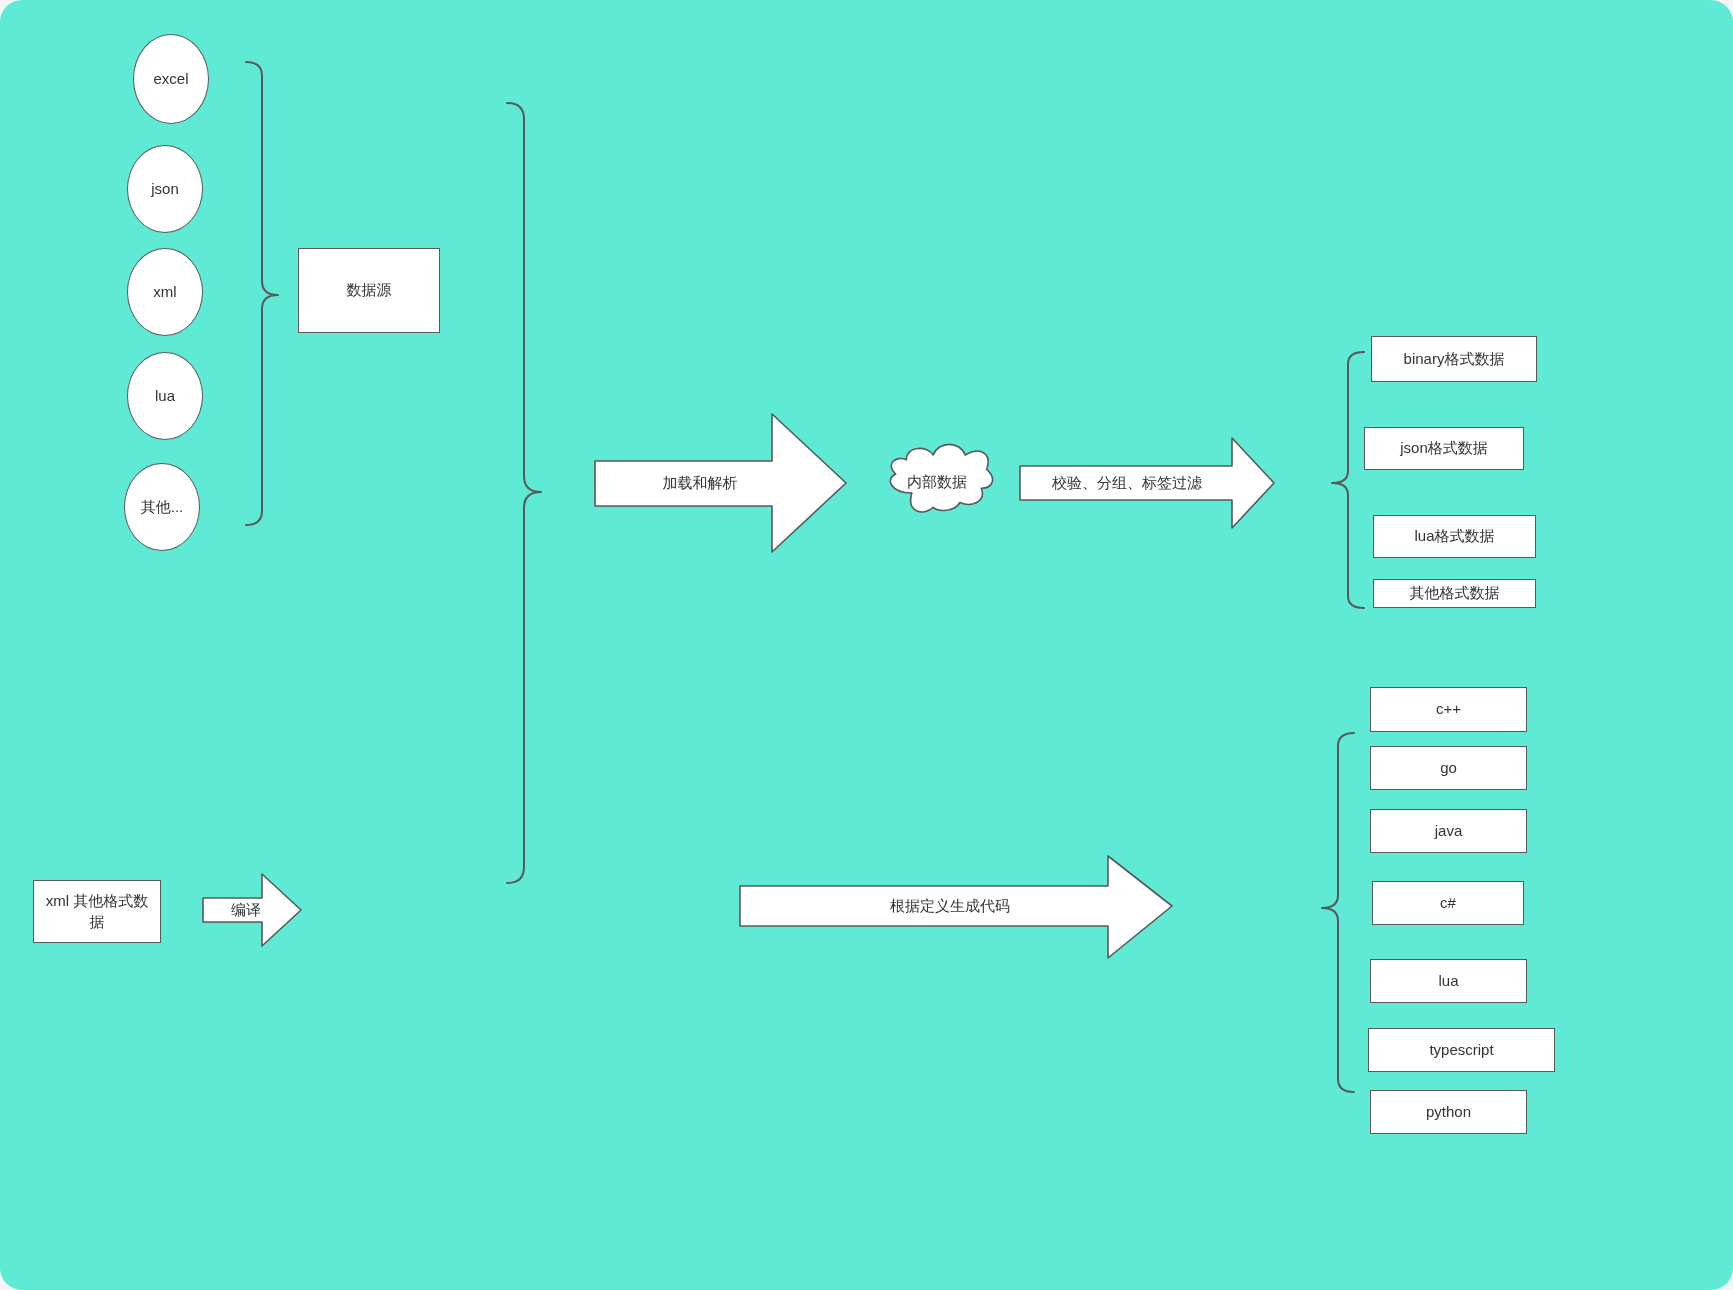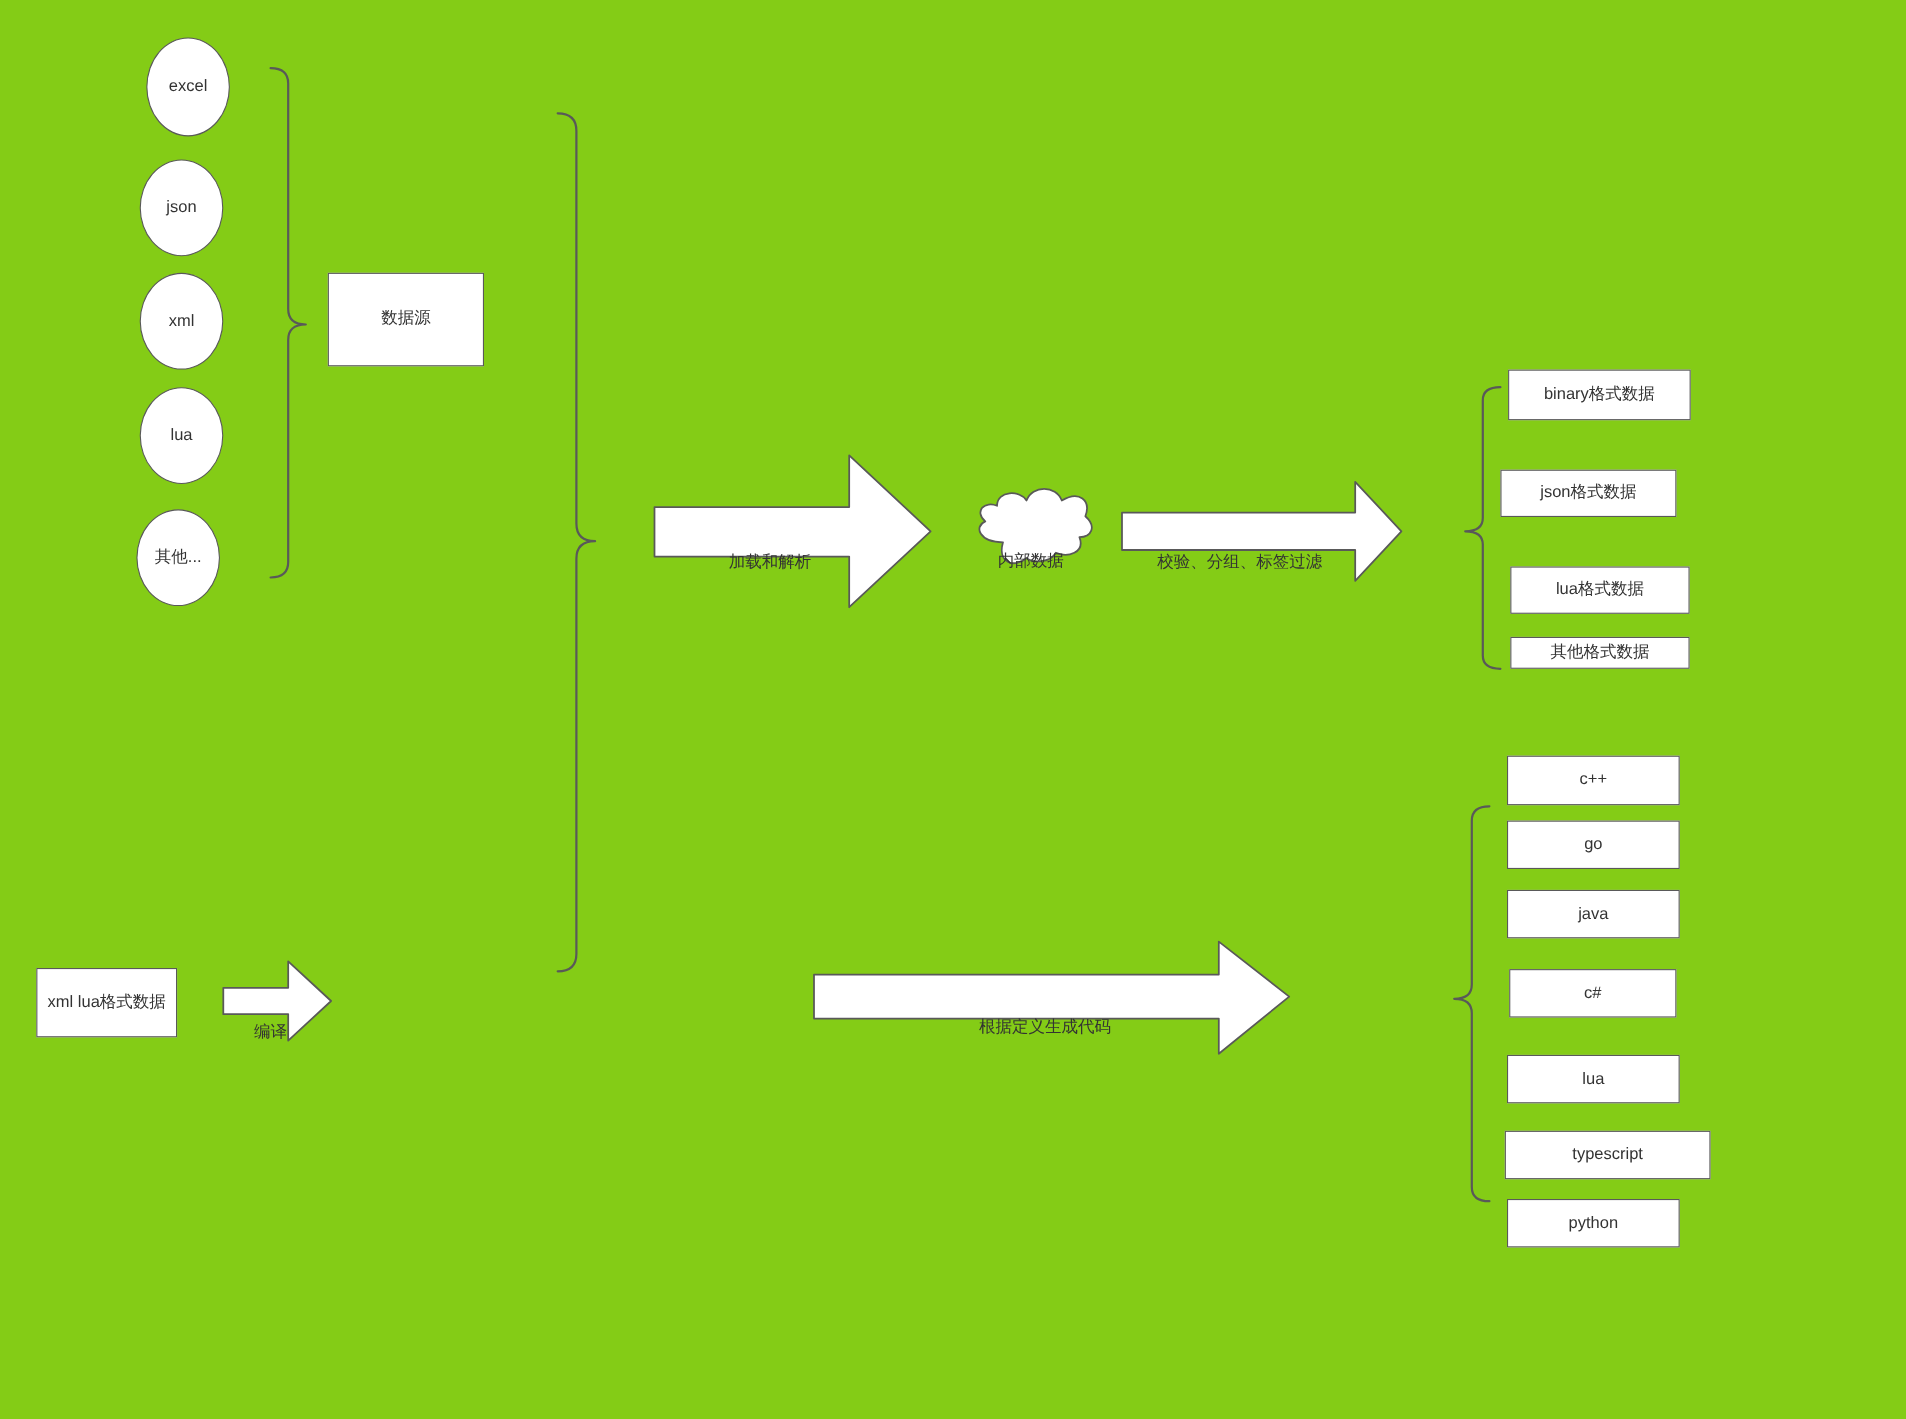--- a/index.html
+++ b/index.html
@@ -2,22 +2,23 @@
 <html><head>
 <meta charset="utf-8">
 <style>
   * { margin: 0; padding: 0; box-sizing: border-box; }
   html, body { background: #f5f5f5; }
   body { font-family: "Liberation Sans", "DejaVu Sans", sans-serif; color: #333; }
   .canvas {
     position: relative;
     width: 1733px;
     height: 1290px;
-    background: #84cc16;
+    background: #5eead4;
     overflow: hidden;
+    border-radius: 22px;
   }
   svg.layer { position: absolute; left: 0; top: 0; }
   .node {
     position: absolute;
     background: #ffffff;
     border: 1.5px solid #595959;
     color: #333;
     display: flex;
     align-items: center;
     justify-content: center;
@@ -27,21 +28,20 @@
     padding: 2px 8px;
   }
   .ellipse { border-radius: 50%; }
   .arrow-label {
     position: absolute;
     transform: translate(-50%, -50%);
     font-size: 15px;
     color: #333;
     white-space: nowrap;
     text-align: center;
-    margin-top: 28px;
   }
 </style>
 </head>
 <body>
 
 <div class="canvas">
 
   <svg class="layer" width="1733" height="1290" viewBox="0 0 1733 1290">
 
     <g fill="none" stroke="#595959" stroke-width="2" stroke-linecap="round" stroke-linejoin="round">
@@ -65,21 +65,21 @@
   </svg>
 
   <div class="node ellipse" style="left:133px; top:34px;  width:76px; height:90px">excel</div>
   <div class="node ellipse" style="left:127px; top:145px; width:76px; height:88px">json</div>
   <div class="node ellipse" style="left:127px; top:248px; width:76px; height:88px">xml</div>
   <div class="node ellipse" style="left:127px; top:352px; width:76px; height:88px">lua</div>
   <div class="node ellipse" style="left:124px; top:463px; width:76px; height:88px">其他...</div>
 
   <div class="node" style="left:298px; top:248px; width:142px; height:85px">数据源</div>
 
-  <div class="node" style="left:33px; top:880px; width:128px; height:63px">xml lua格式数据</div>
+  <div class="node" style="left:33px; top:880px; width:128px; height:63px">xml 其他格式数据</div>
 
   <div class="node" style="left:1371px; top:336px; width:166px; height:46px">binary格式数据</div>
   <div class="node" style="left:1364px; top:427px; width:160px; height:43px">json格式数据</div>
   <div class="node" style="left:1373px; top:515px; width:163px; height:43px">lua格式数据</div>
   <div class="node" style="left:1373px; top:579px; width:163px; height:29px">其他格式数据</div>
 
   <div class="node" style="left:1370px; top:687px;  width:157px; height:45px">c++</div>
   <div class="node" style="left:1370px; top:746px;  width:157px; height:44px">go</div>
   <div class="node" style="left:1370px; top:809px;  width:157px; height:44px">java</div>
   <div class="node" style="left:1372px; top:881px;  width:152px; height:44px">c#</div>

